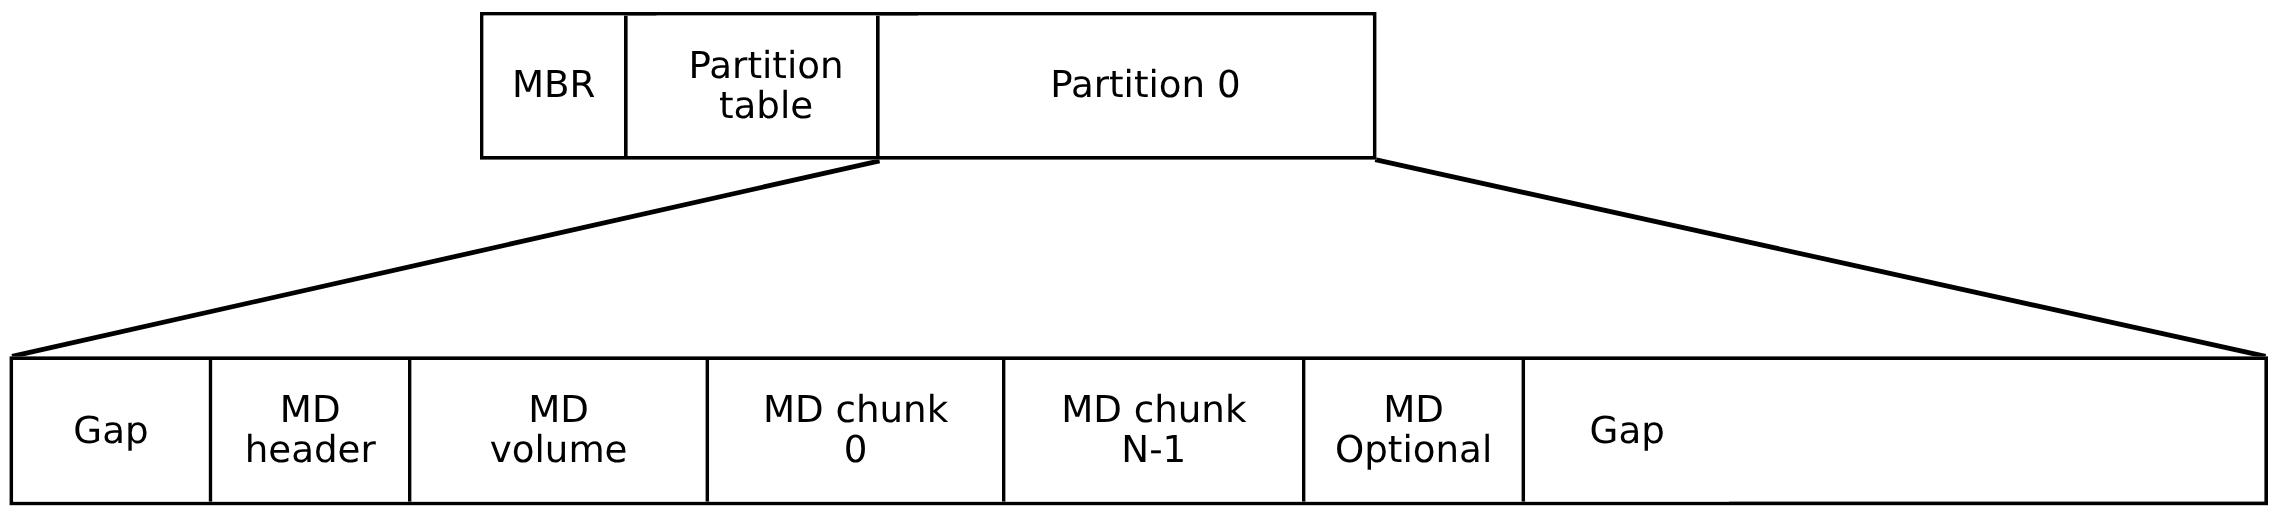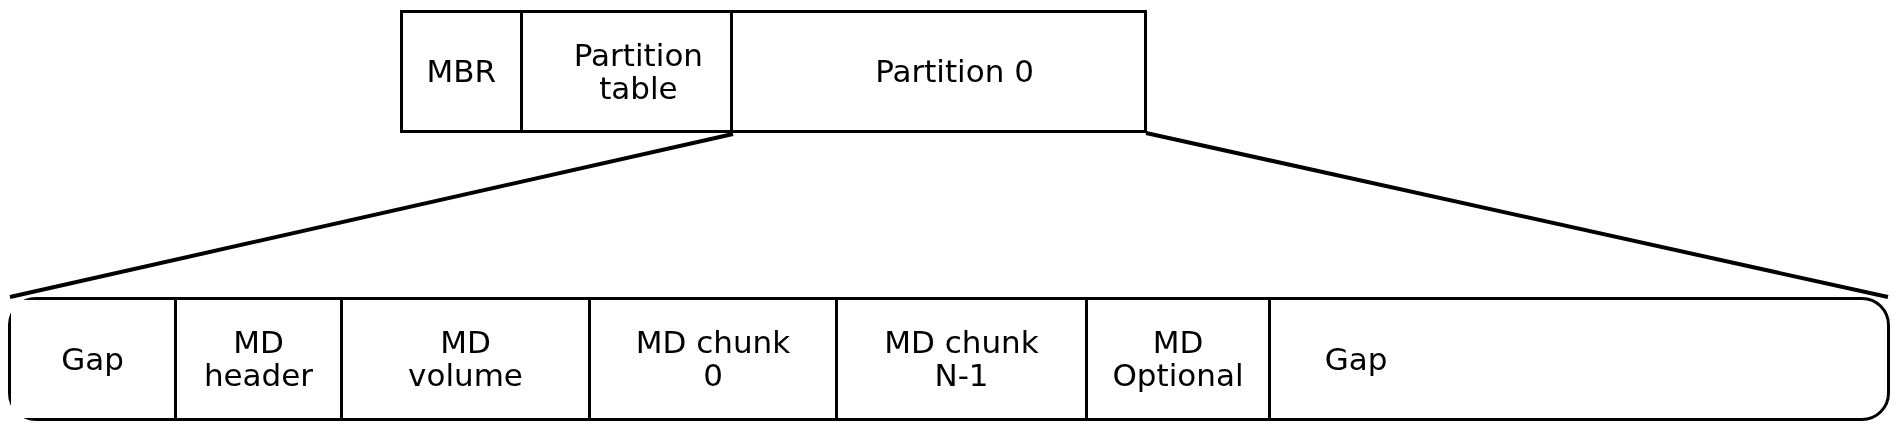--- a/index.html
+++ b/index.html
@@ -36,21 +36,20 @@
     left: 400px;
     top: 10px;
     width: 747px;
     height: 123px;
   }
   #bottom-row {
     left: 8px;
     top: 297px;
     width: 1882px;
     height: 124px;
-    border-radius: 28px;
   }
   .cell {
     box-sizing: border-box;
     display: flex;
     align-items: center;
     justify-content: center;
     text-align: center;
     line-height: 1.05;
     color: #000000;
     font-size: 31px;

